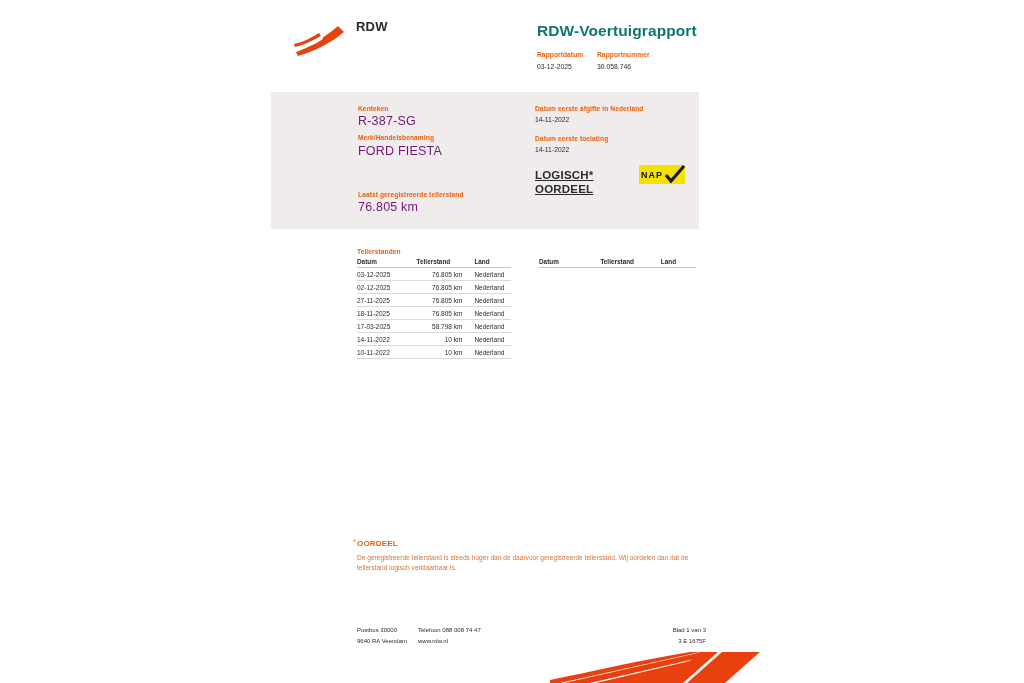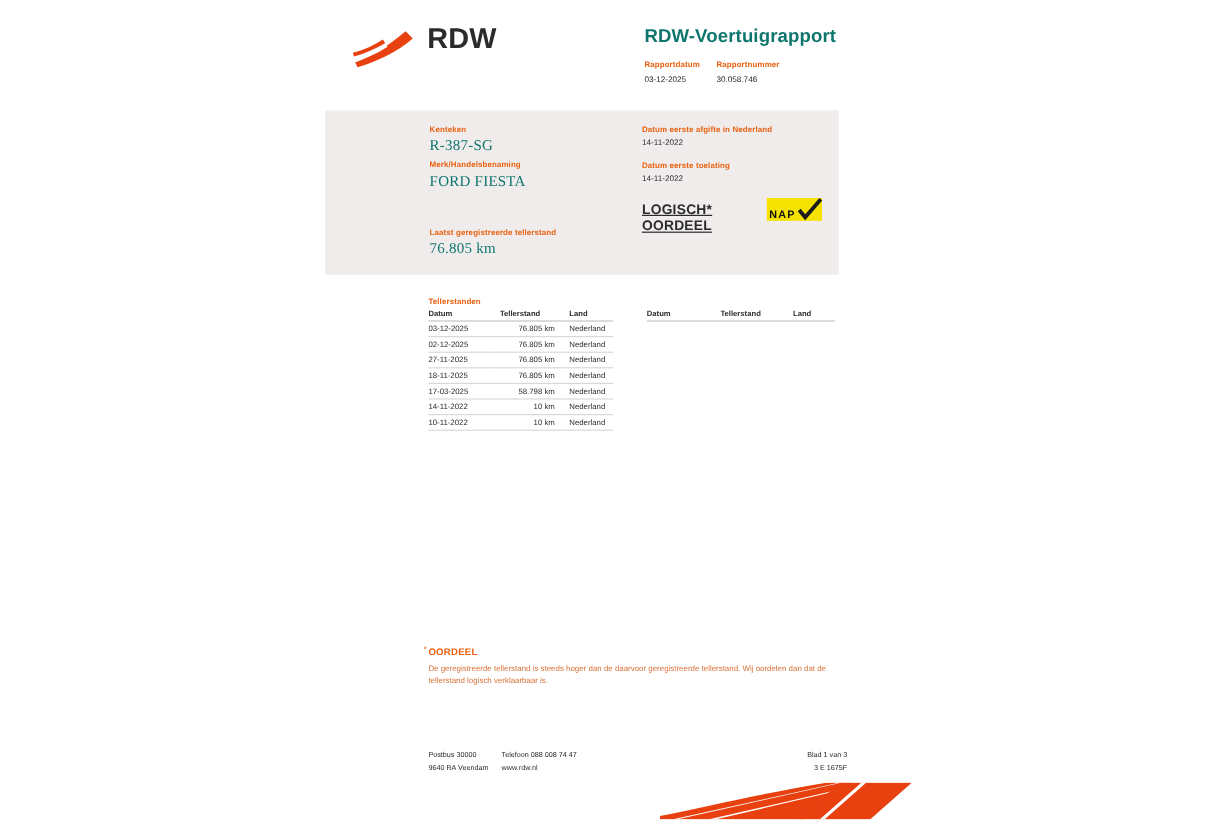--- a/index.html
+++ b/index.html
@@ -28,21 +28,21 @@
     position: absolute;
     left: 294px;
     top: 24px;
     width: 56px;
     height: 34px;
   }
   .logo-title {
     position: absolute;
     left: 356px;
     top: 19px;
-    font-size: 24px;
+    font-size: 13px;
     font-weight: bold;
     color: #2b2b2b;
     letter-spacing: 0.2px;
   }
   .report-title {
     position: absolute;
     left: 537px;
     top: 22px;
     font-size: 15.5px;
     font-weight: bold;
@@ -80,23 +80,22 @@
   .panel .lbl {
     position: absolute;
     font-size: 6.6px;
     font-weight: bold;
     color: #e8600f;
     letter-spacing: 0.1px;
   }
   .panel .val {
     position: absolute;
     font-size: 12.5px;
-    color: #0f766e;
+    color: #701a75;
     letter-spacing: 0.2px;
-    font-family: Liberation Serif, serif;
   }
   .panel .val-sm {
     position: absolute;
     font-size: 6.8px;
     color: #2b2b2b;
   }
   #kenteken-label { left: 87px; top: 13px; }
   #kenteken-value { left: 87px; top: 22px; }
   #merk-label     { left: 87px; top: 42px; }
   #merk-value     { left: 87px; top: 52px; }
@@ -121,21 +120,21 @@
     text-decoration: underline;
   }
   .nap-badge {
     position: absolute;
     left: 368px;
     top: 73px;
     width: 46px;
     height: 19px;
     background: #f5e200;
     display: flex;
-    align-items: flex-end;
+    align-items: center;
     padding-left: 2px;
     box-sizing: border-box;
   }
   .nap-badge .nap-text {
     font-size: 9px;
     font-weight: bold;
     color: #111;
     letter-spacing: 1px;
   }
   .nap-check {

